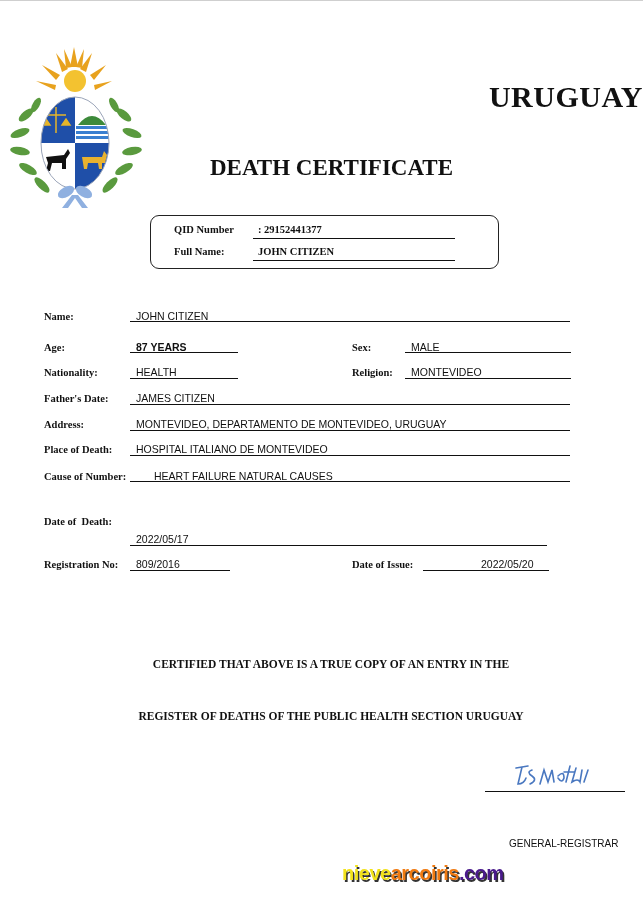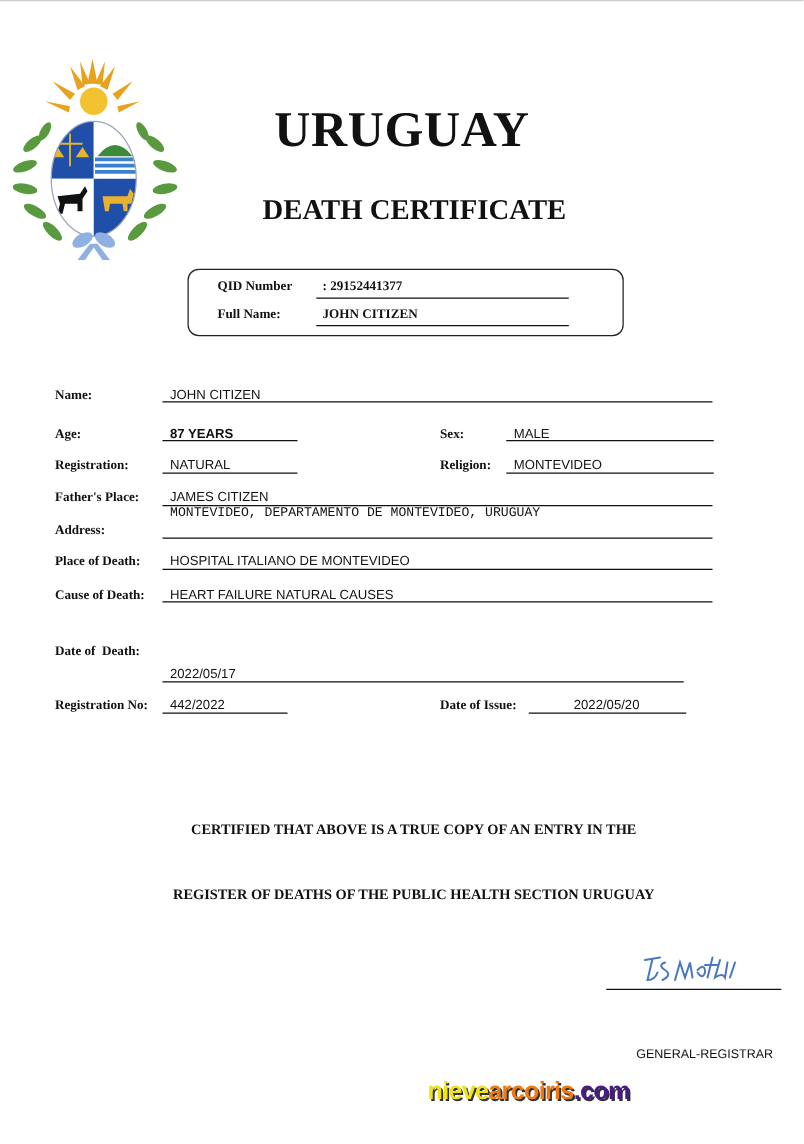--- a/index.html
+++ b/index.html
@@ -3,21 +3,21 @@
 <meta charset="utf-8">
 <style>
   html, body { margin: 0; padding: 0; }
   body {
     width: 643px; height: 915px; position: relative; overflow: hidden;
     background: #ffffff; color: #111;
     font-family: "Liberation Serif", serif;
   }
   .top-rule { position: absolute; left: 0; top: 0; width: 643px; height: 1px; background: #cfcfcf; }
   .abs { position: absolute; }
-  .title { font-weight: bold; font-size: 40px; left: 0; width: 643px; text-align: center; letter-spacing: 0.5px; }
+  .title { font-weight: bold; font-size: 30px; left: 0; width: 643px; text-align: right; letter-spacing: 0.5px; }
   .subtitle { font-weight: bold; font-size: 23px; left: 0; width: 663px; text-align: center; }
   .box {
     position: absolute; left: 150px; top: 215px; width: 347px; height: 52px;
     border: 1.3px solid #222; border-radius: 9px;
   }
   .lbl { font-weight: bold; font-size: 10.5px; font-family: "Liberation Serif", serif; }
   .val { font-size: 10.5px; font-family: "Liberation Sans", sans-serif; }
   .bval { font-weight: bold; font-size: 10.5px; font-family: "Liberation Serif", serif; }
   .line { position: absolute; height: 1.4px; background: #111; }
   .cert { font-weight: bold; font-size: 11.5px; left: 0; width: 662px; text-align: center; }
@@ -114,52 +114,52 @@
 <span class="abs val" style="left:136px; top:310px;">JOHN CITIZEN</span>
 <div class="line" style="left:130px; top:321px; width:440px;"></div>
 
 <span class="abs lbl" style="left:44px; top:342px;">Age:</span>
 <span class="abs val" style="left:136px; top:341px;font-weight:bold;">87 YEARS</span>
 <div class="line" style="left:130px; top:352px; width:108px;"></div>
 <span class="abs lbl" style="left:352px; top:342px;">Sex:</span>
 <span class="abs val" style="left:411px; top:341px;">MALE</span>
 <div class="line" style="left:405px; top:352px; width:166px;"></div>
 
-<span class="abs lbl" style="left:44px; top:367px;">Registration:</span>
-<span class="abs val" style="left:136px; top:366px;">NATURAL</span>
+<span class="abs lbl" style="left:44px; top:367px;">Nationality:</span>
+<span class="abs val" style="left:136px; top:366px;">HEALTH</span>
 <div class="line" style="left:130px; top:378px; width:108px;"></div>
 <span class="abs lbl" style="left:352px; top:367px;">Religion:</span>
 <span class="abs val" style="left:411px; top:366px;">MONTEVIDEO</span>
 <div class="line" style="left:405px; top:378px; width:166px;"></div>
 
-<span class="abs lbl" style="left:44px; top:393px;">Father's Place:</span>
+<span class="abs lbl" style="left:44px; top:393px;">Father's Date:</span>
 <span class="abs val" style="left:136px; top:392px;text-align:right;">JAMES CITIZEN</span>
 <div class="line" style="left:130px; top:404px; width:440px;"></div>
 
 <span class="abs lbl" style="left:44px; top:419px;">Address:</span>
-<span class="abs val" style="left:136px; top:405px;font-family:Liberation Mono, monospace;">MONTEVIDEO, DEPARTAMENTO DE MONTEVIDEO, URUGUAY</span>
+<span class="abs val" style="left:136px; top:418px;">MONTEVIDEO, DEPARTAMENTO DE MONTEVIDEO, URUGUAY</span>
 <div class="line" style="left:130px; top:430px; width:440px;"></div>
 
 <span class="abs lbl" style="left:44px; top:444px;">Place of Death:</span>
 <span class="abs val" style="left:136px; top:443px;">HOSPITAL ITALIANO DE MONTEVIDEO</span>
 <div class="line" style="left:130px; top:455px; width:440px;"></div>
 
-<span class="abs lbl" style="left:44px; top:471px;">Cause of Death:</span>
-<span class="abs val" style="left:136px; top:470px;">HEART FAILURE NATURAL CAUSES</span>
+<span class="abs lbl" style="left:44px; top:471px;">Cause of Number:</span>
+<span class="abs val" style="left:154px; top:470px;">HEART FAILURE NATURAL CAUSES</span>
 <div class="line" style="left:130px; top:481px; width:440px;"></div>
 
 <span class="abs lbl" style="left:44px; top:516px; white-space:pre;">Date of  Death:</span>
 <span class="abs val" style="left:136px; top:533px;">2022/05/17</span>
 <div class="line" style="left:130px; top:545px; width:417px;"></div>
 
 <span class="abs lbl" style="left:44px; top:559px;text-align:right;">Registration No:</span>
-<span class="abs val" style="left:136px; top:558px;">442/2022</span>
+<span class="abs val" style="left:136px; top:558px;">809/2016</span>
 <div class="line" style="left:130px; top:570px; width:100px;"></div>
 <span class="abs lbl" style="left:352px; top:559px;">Date of Issue:</span>
-<span class="abs val" style="left:459px; top:558px;text-align:right;">2022/05/20</span>
+<span class="abs val" style="left:481px; top:558px;text-align:right;">2022/05/20</span>
 <div class="line" style="left:423px; top:570px; width:126px;"></div>
 
 <div class="abs cert" style="top:658px;">CERTIFIED THAT ABOVE IS A TRUE COPY OF AN ENTRY IN THE</div>
 <div class="abs cert" style="top:710px;">REGISTER OF DEATHS OF THE PUBLIC HEALTH SECTION URUGUAY</div>
 
 <div class="abs" style="left:512px; top:760px;">
   <svg width="80" height="28" viewBox="0 0 80 28">
     <path d="M4 8 L16 6 M10 7 L6 24 Q12 24 14 18 M20 10 Q14 12 20 16 Q26 20 18 24 M28 24 L32 10 L36 22 L40 10 L42 22 M46 16 Q52 10 52 18 Q50 24 46 18 M58 6 L54 22 M52 12 L62 12 M64 8 L60 22 Q66 18 68 22 L70 10 M72 22 L76 10" stroke="#4a78c0" stroke-width="1.6" fill="none" stroke-linecap="round"></path>
   </svg>
 </div>

